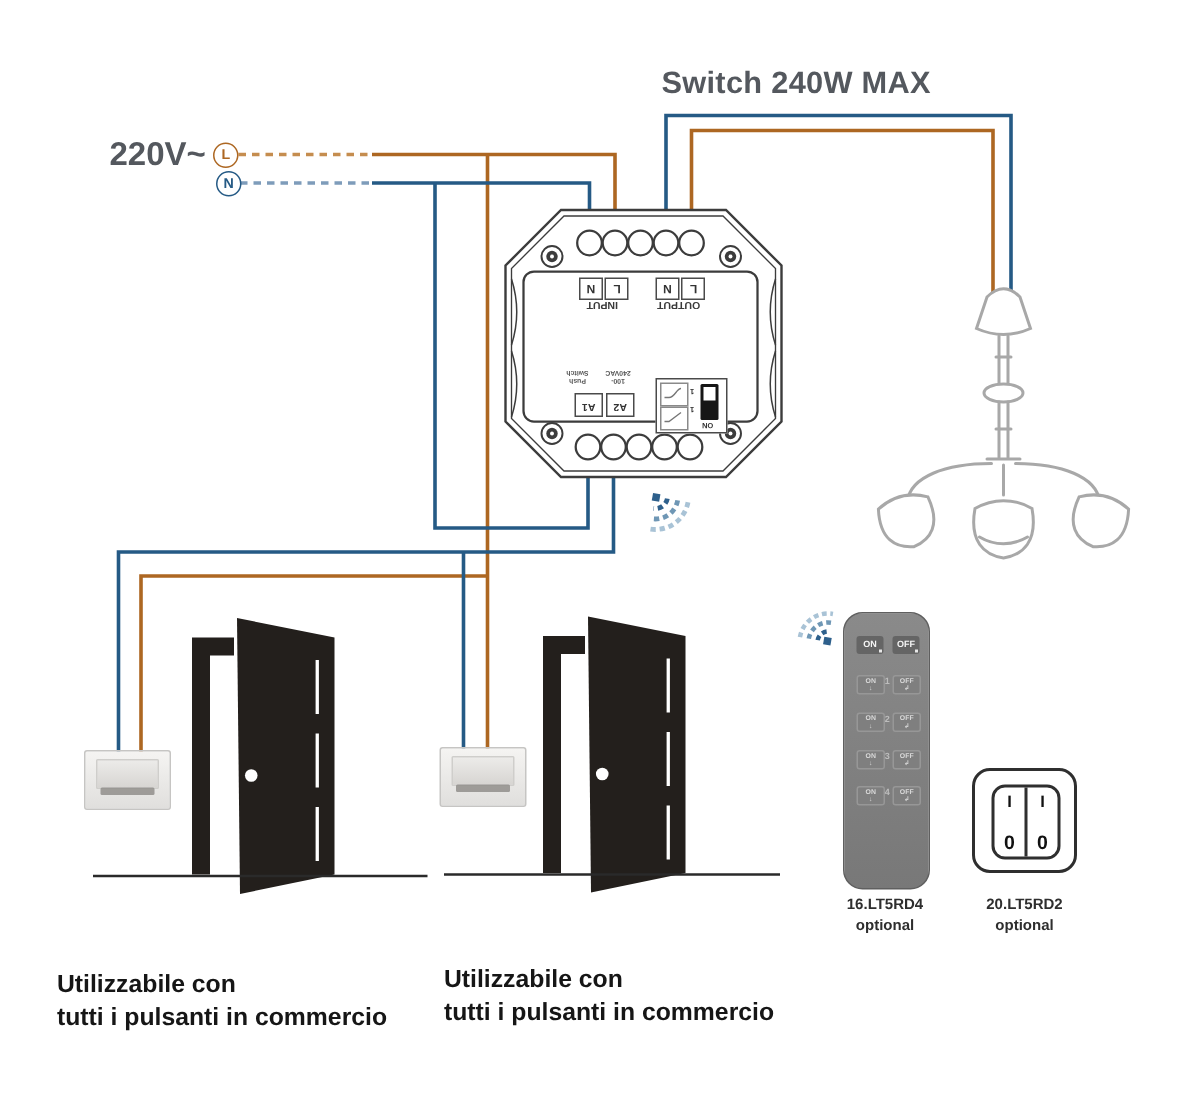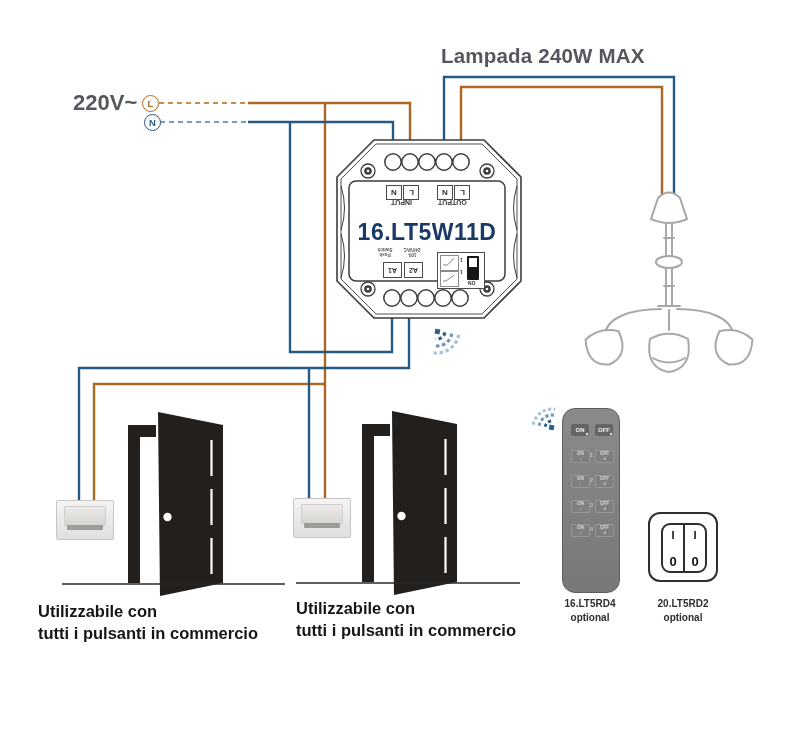--- a/index.html
+++ b/index.html
@@ -43,21 +43,21 @@
   .rc-btn.sm .g{font-size:4.4px;margin-top:.4px;}
   .rc-num{position:absolute;left:25px;top:2px;width:7px;text-align:center;font-size:6px;color:#bdbdbd;font-weight:bold;}
   .optlabel{position:absolute;width:90px;text-align:center;font-size:10px;font-weight:bold;color:#2e2e2e;line-height:1.35;}
   
   .rd2{position:absolute;left:648px;top:512px;width:70px;height:70px;border:2.4px solid #2f2f2f;border-radius:12px;background:#fff;box-sizing:border-box;}
   .rd2-inner{position:absolute;left:11px;top:9px;width:42px;height:46px;border:2.4px solid #2f2f2f;border-radius:9px;display:flex;}
   .rd2-half{flex:1;display:flex;flex-direction:column;align-items:center;justify-content:space-between;padding:5px 0 3px 0;}
   .rd2-half.first{border-right:2.2px solid #2f2f2f;}
   .rd2-i{font-size:11px;font-weight:bold;color:#111;line-height:1;}
   .rd2-o{font-size:13px;font-weight:bold;color:#111;line-height:1;}
-  .caption{position:absolute;font-size:16.5px;font-weight:bold;color:#161616;line-height:1.32;}
+  .caption{position:absolute;font-size:16.5px;font-weight:bold;color:#161616;line-height:1.32;margin-top:45px;}
 </style>
 </head>
 <body>
 
 <div class="canvas">
 
   <svg width="792" height="739" viewBox="0 0 792 739">
 
     <g fill="none" stroke-width="2.2" stroke-dasharray="5,4" stroke="#c58d4f">
       <path d="M159,103 H248" fill="none"></path>
@@ -171,21 +171,21 @@
       <path d="M22,0 A22,22 0 0 1 0,22" stroke="#a9c3d6"></path>
     </g>
     <g transform="translate(552,428) rotate(190)" fill="none" stroke-width="3" stroke-dasharray="3.2,2.4">
       <rect x="-2" y="-2" width="5" height="5" stroke="none" fill="#2e608c"></rect>
       <path d="M7,0 A7,7 0 0 1 0,7" stroke="#2e608c"></path>
       <path d="M13,0 A13,13 0 0 1 0,13" stroke="#6f97b5"></path>
       <path d="M19,0 A19,19 0 0 1 0,19" stroke="#a9c3d6"></path>
     </g>
   </svg>
 
-  <div class="lbl heading" style="left: 441px; top: 44px; color: rgb(84, 88, 94);">Lampada 240W MAX</div>
+  <div class="lbl heading" style="left: 441px; top: 44px; color: rgb(84, 88, 94);">Switch 240W MAX</div>
 
   <div class="lbl mains" style="left: 73px; top: 90px; color: rgb(84, 88, 94);">220V~</div>
 
   <div class="badge" style="left: 142px; top: 95px; color: rgb(173, 103, 34);">L</div>
   <div class="badge" style="left: 144px; top: 114px; border-color: rgb(37, 90, 133); color: rgb(37, 90, 133);">N</div>
 
   <div class="termbox" style="left:386px;top:185px;">
       <span class="r180">N</span>
     </div>
   <div class="termbox" style="left:403px;top:185px;">
@@ -194,21 +194,20 @@
   <div class="iolabel" style="left:383px;top:199px;"><span class="r180">INPUT</span></div>
 
   <div class="termbox" style="left:437px;top:185px;">
       <span class="r180">N</span>
     </div>
   <div class="termbox" style="left:454px;top:185px;">
       <span class="r180">L</span>
     </div>
   <div class="iolabel" style="left:434px;top:199px;"><span class="r180">OUTPUT</span></div>
 
-  <div class="devtitle" style="left: 347px; top: 219px; color: rgb(26, 58, 102);">16.LT5W11D</div>
 
   <div class="auxcap" style="left:372px;top:246px;width:26px;"><span class="r180">Push Switch</span></div>
   <div class="auxcap" style="left:399px;top:246px;width:26px;"><span class="r180">100-240VAC</span></div>
   <div class="auxbox" style="left:383px;top:262px;">
       <span class="r180">A1</span>
     </div>
   <div class="auxbox" style="left:404px;top:262px;">
       <span class="r180">A2</span>
     </div>
 

